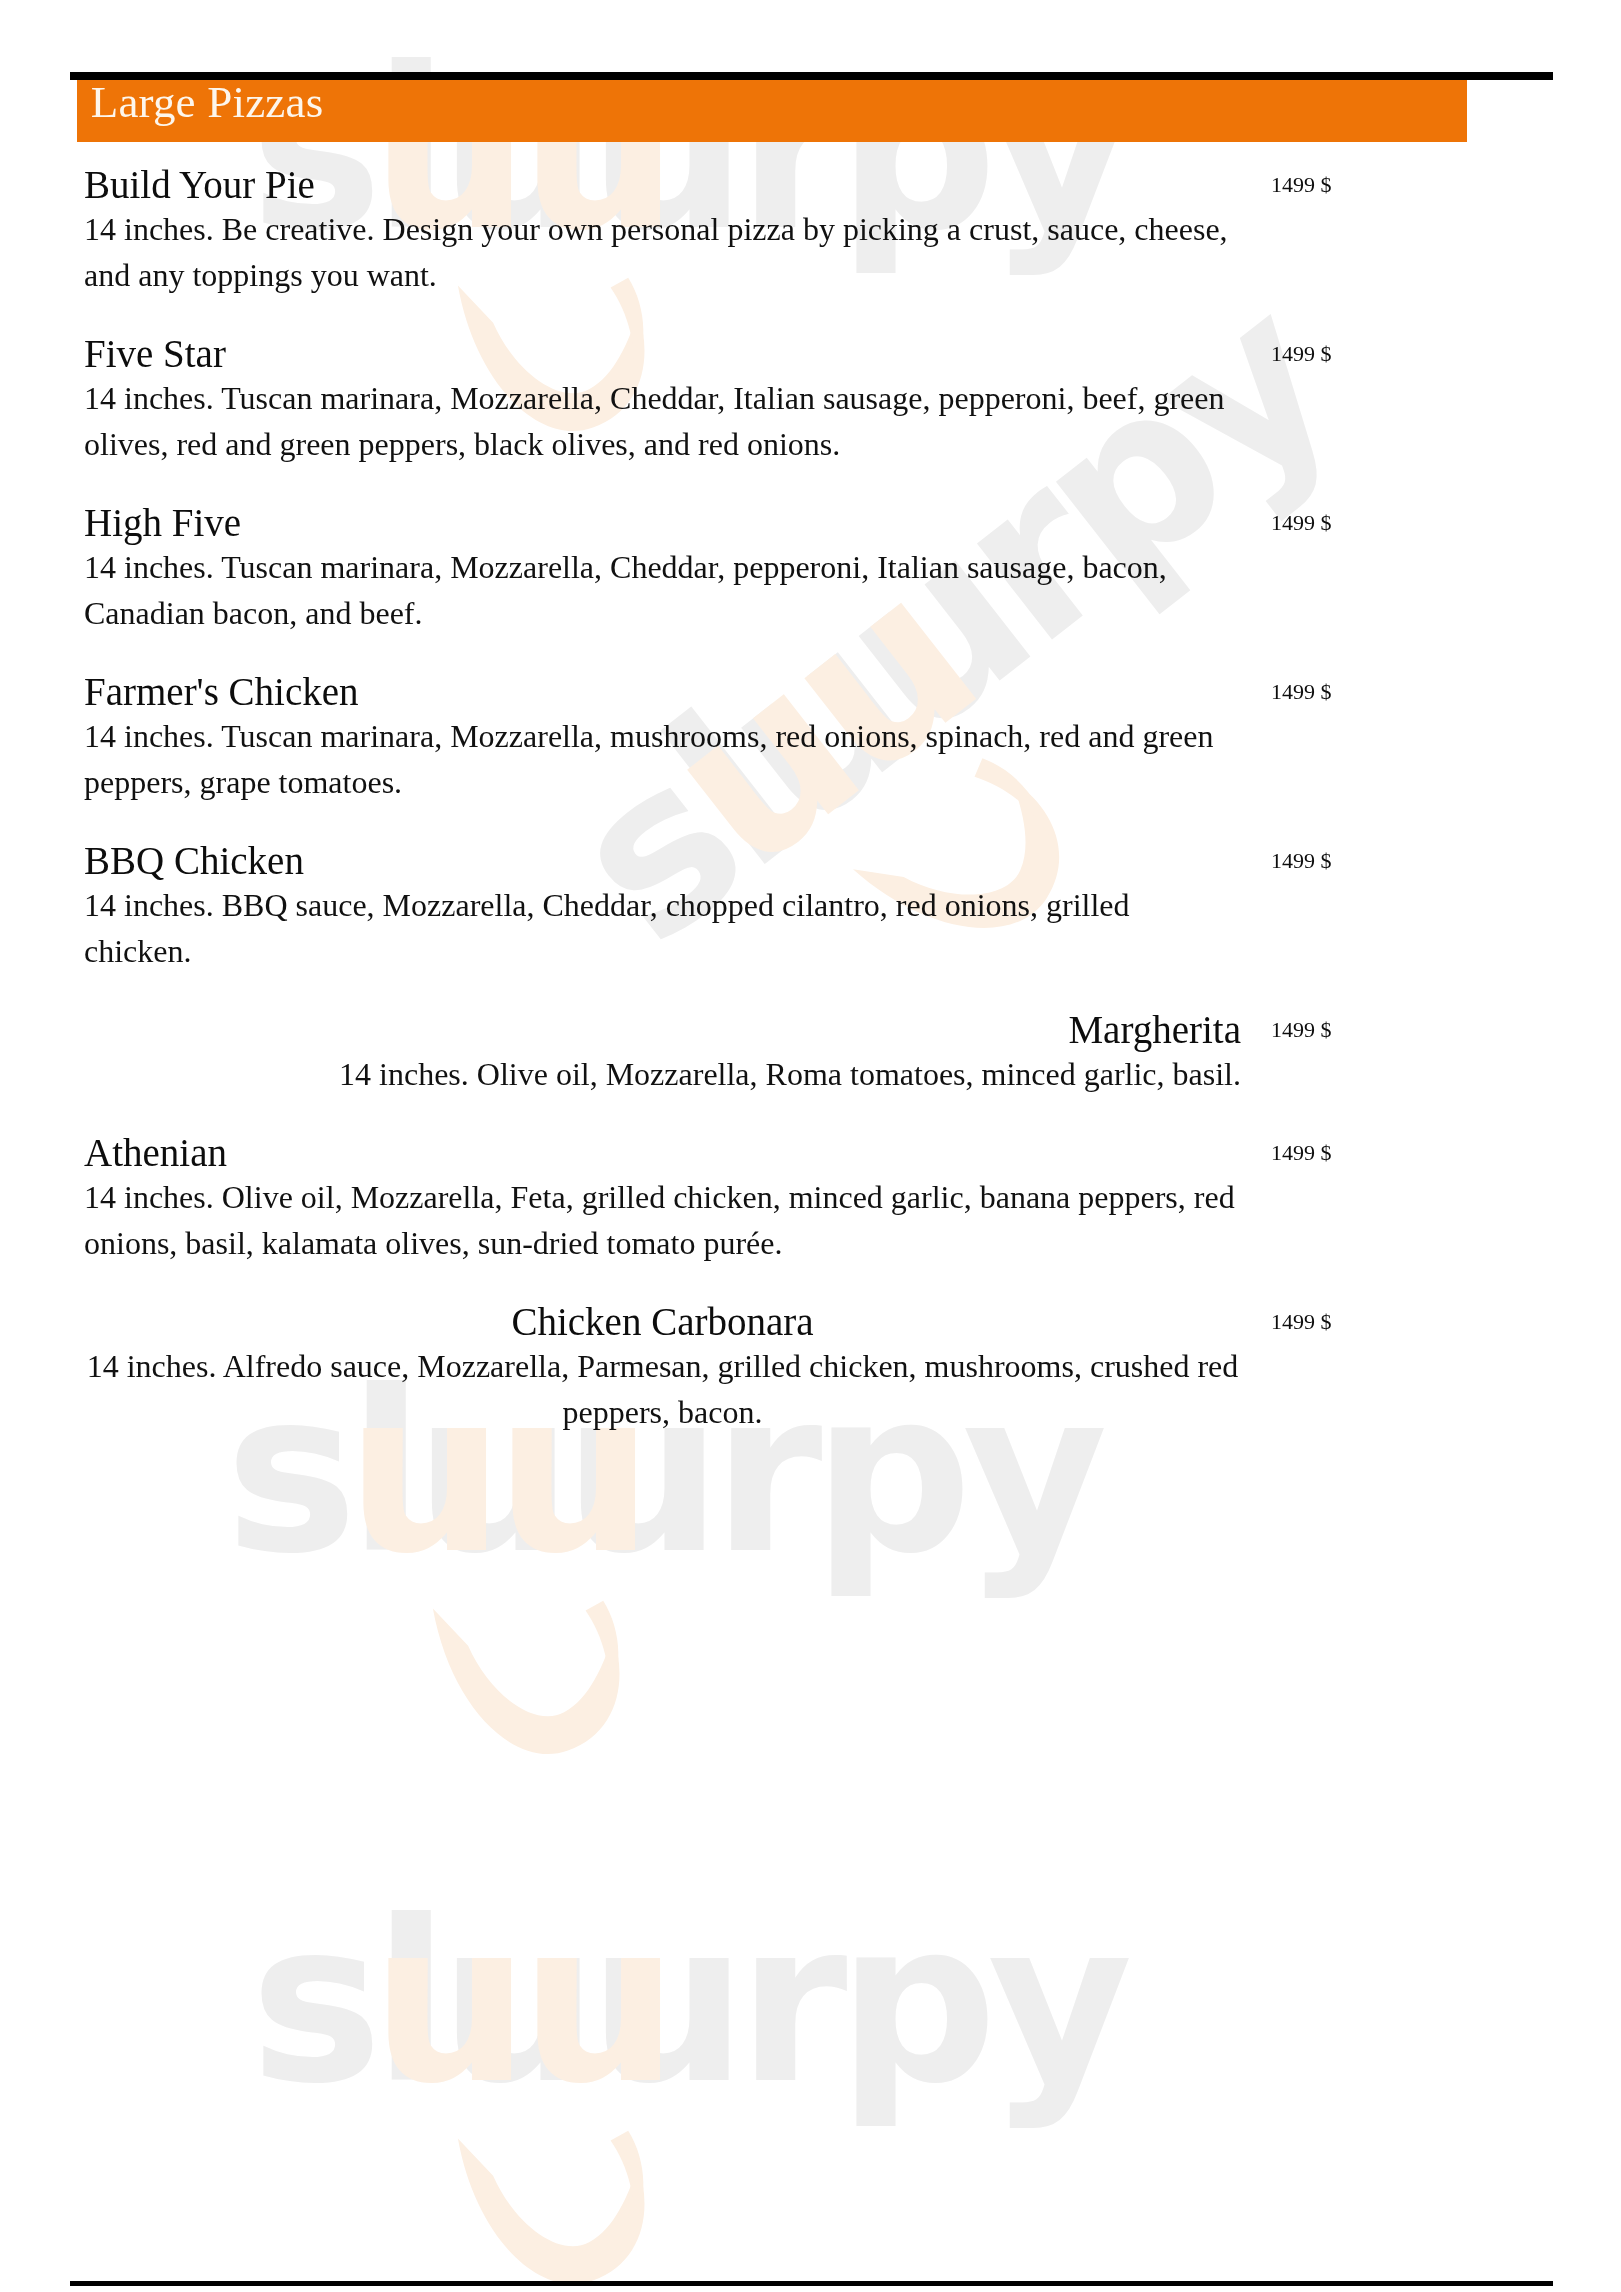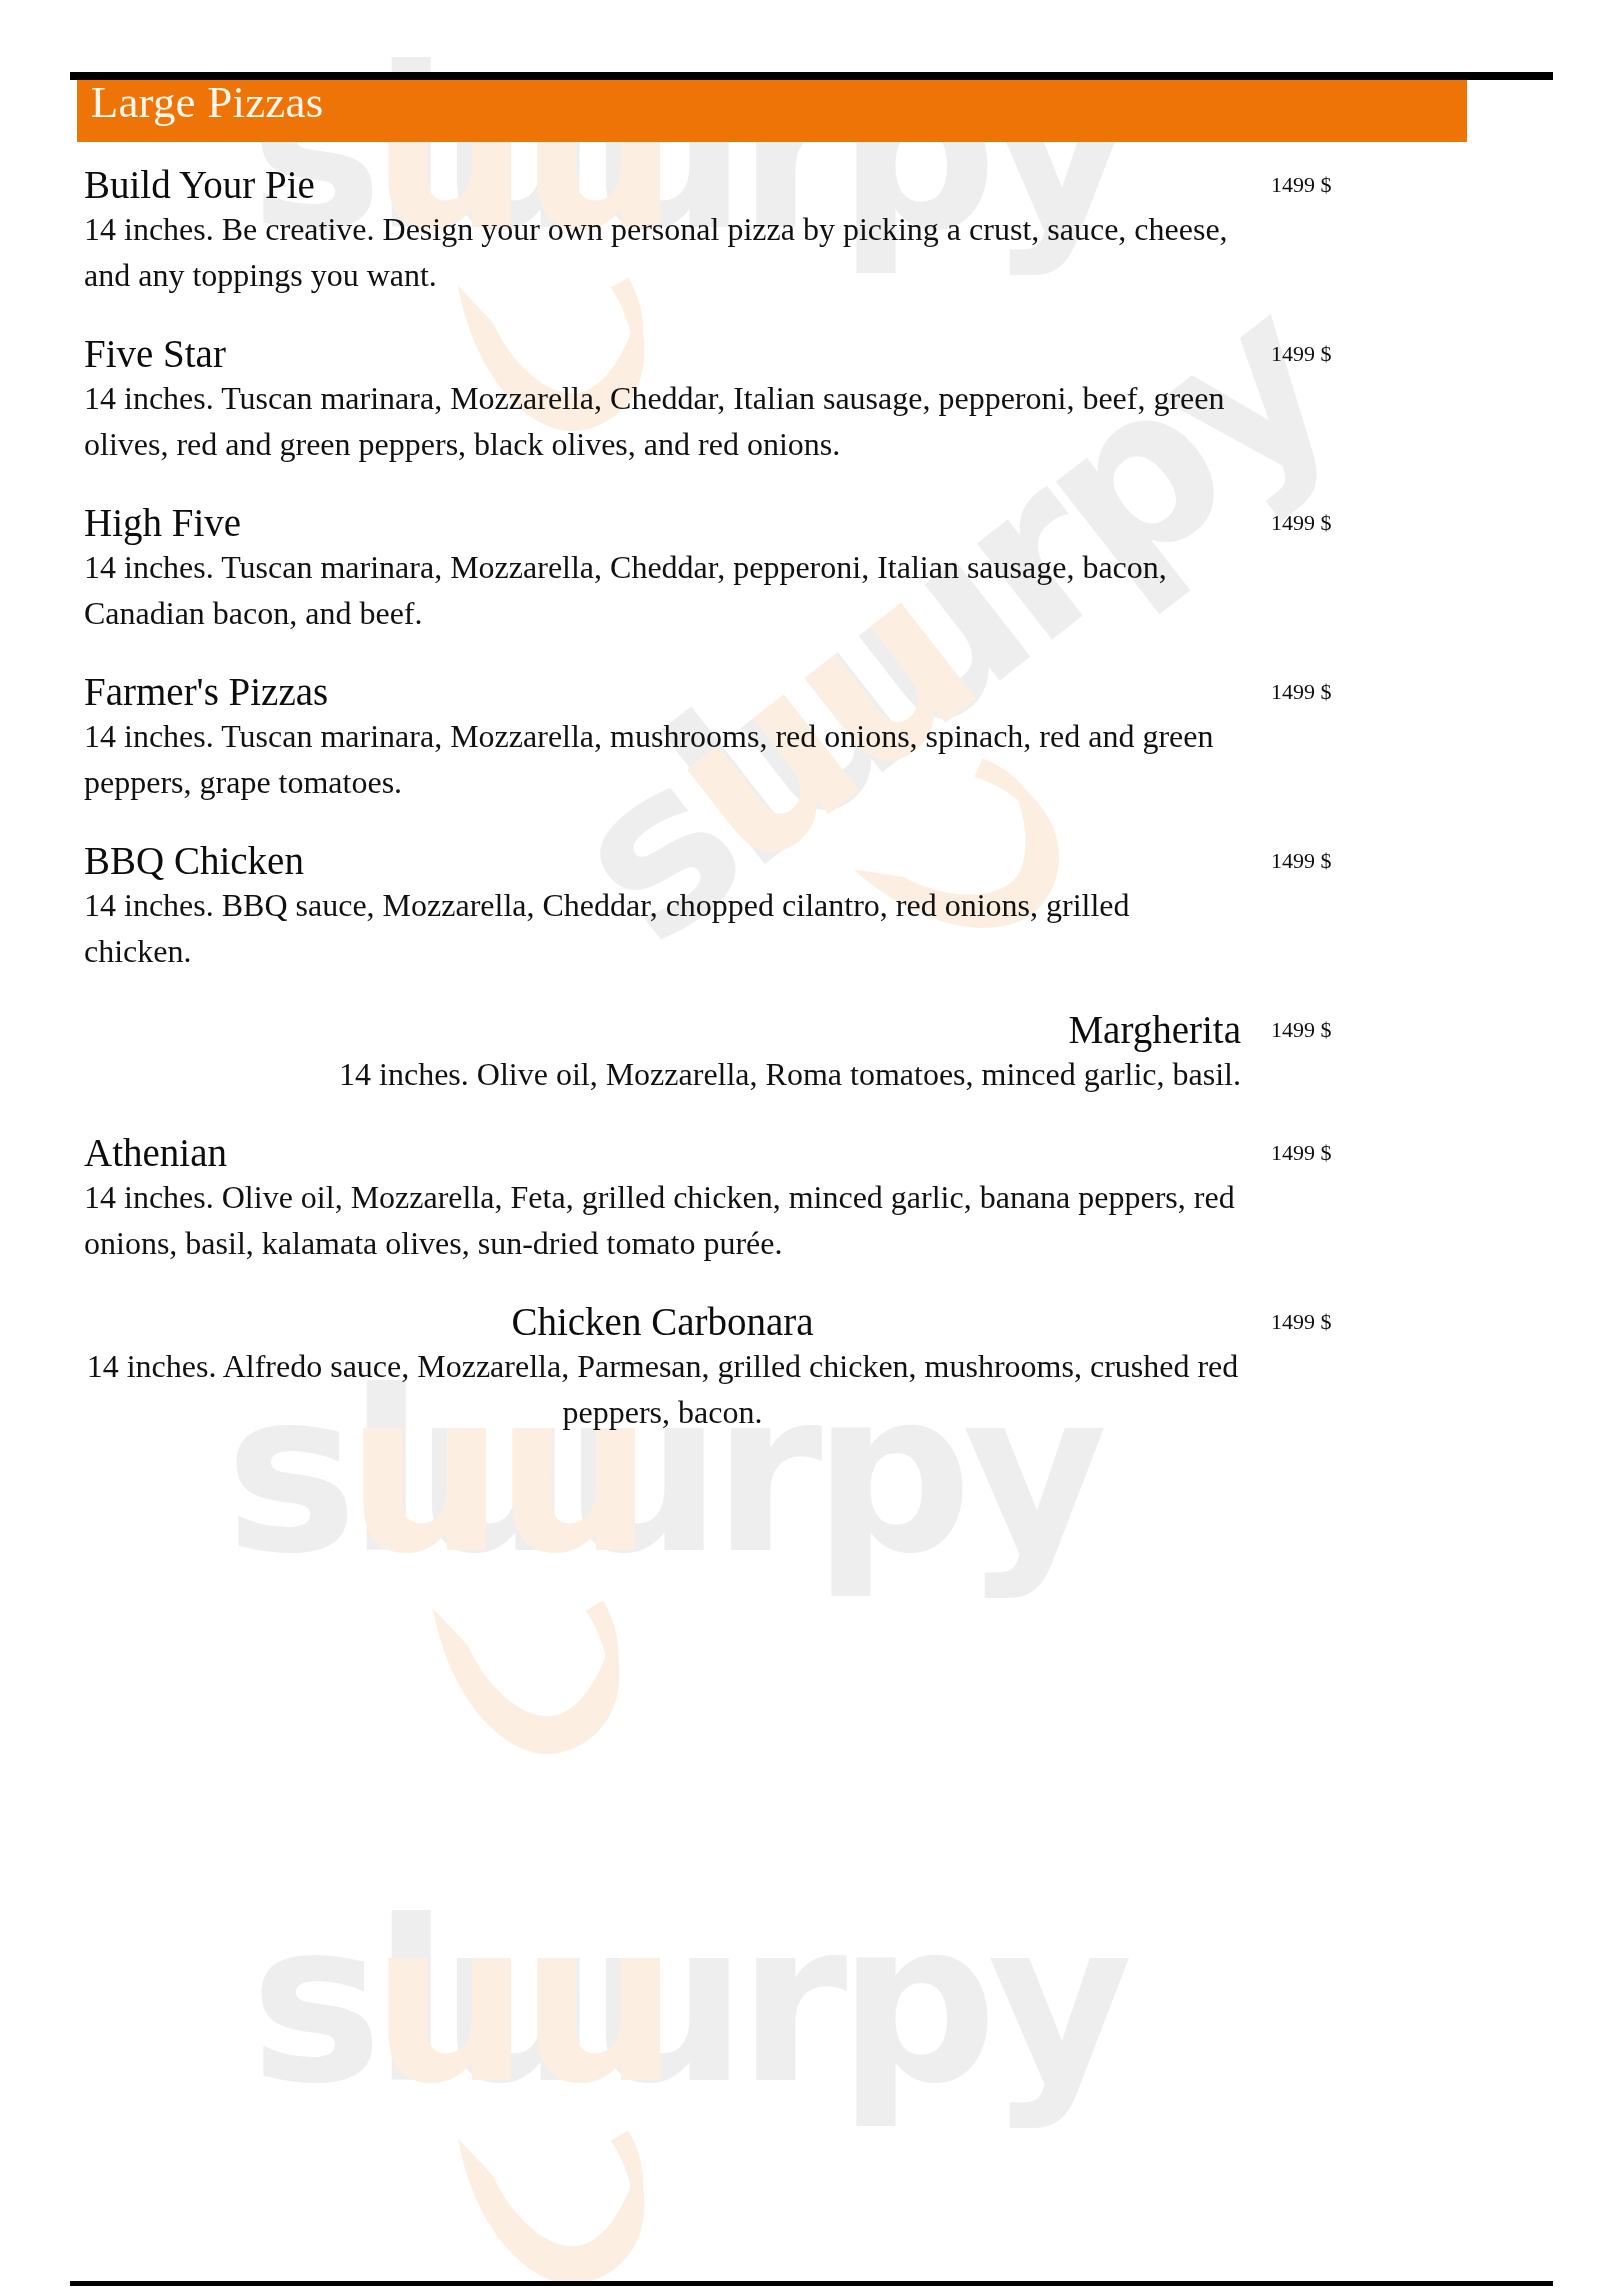--- a/index.html
+++ b/index.html
@@ -221,21 +221,21 @@
       </div>
       <div class="menu-item" style="height: 169px;">
         <div class="menu-item-main">
           <div class="item-name">High Five</div>
           <div class="item-desc">14 inches. Tuscan marinara, Mozzarella, Cheddar, pepperoni, Italian sausage, bacon, Canadian bacon, and beef.</div>
         </div>
         <div class="item-price">1499 $</div>
       </div>
       <div class="menu-item" style="height: 169px;">
         <div class="menu-item-main">
-          <div class="item-name">Farmer's Pizzas</div>
+          <div class="item-name">Farmer's Chicken</div>
           <div class="item-desc">14 inches. Tuscan marinara, Mozzarella, mushrooms, red onions, spinach, red and green peppers, grape tomatoes.</div>
         </div>
         <div class="item-price">1499 $</div>
       </div>
       <div class="menu-item" style="height: 169px;">
         <div class="menu-item-main">
           <div class="item-name">BBQ Chicken</div>
           <div class="item-desc">14 inches. BBQ sauce, Mozzarella, Cheddar, chopped cilantro, red onions, grilled chicken.</div>
         </div>
         <div class="item-price">1499 $</div>

